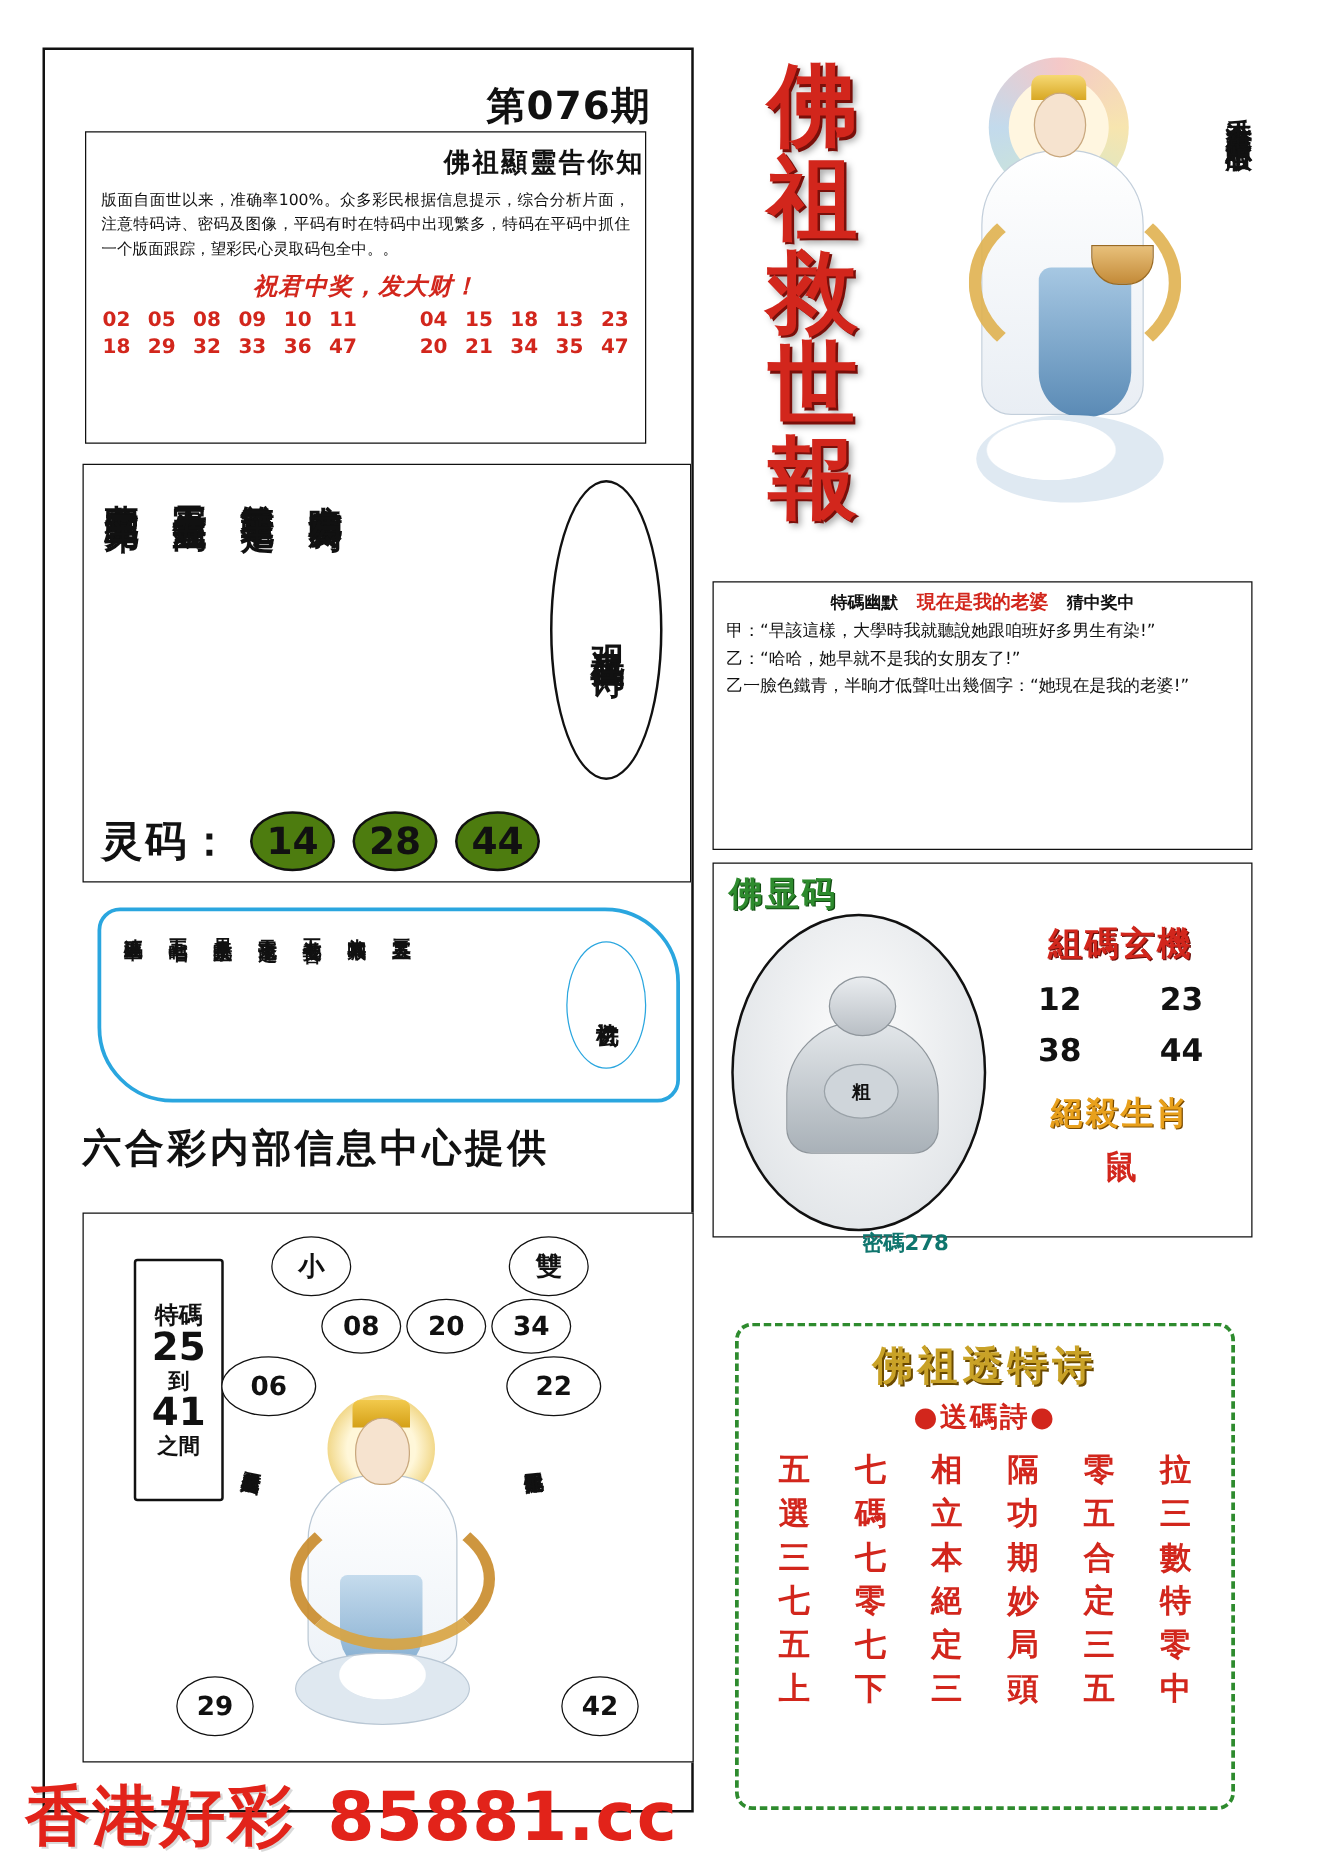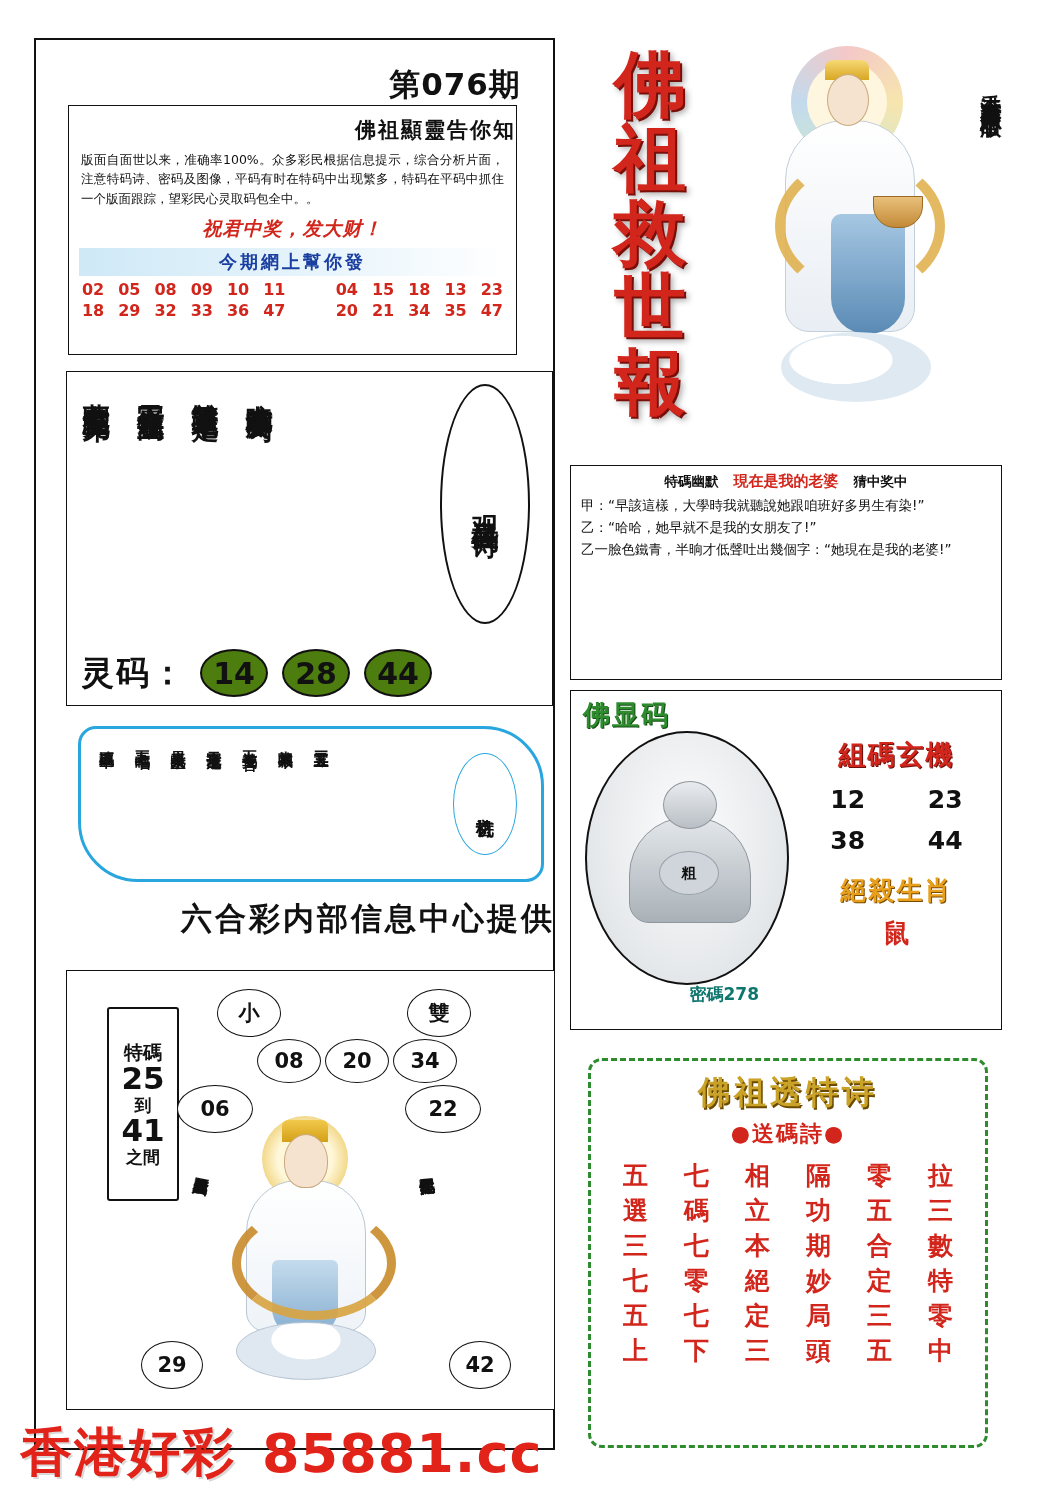--- a/index.html
+++ b/index.html
@@ -99,21 +99,21 @@
   }
   .ribbon .rtitle{
     position:absolute;right:24px;top:24px;width:62px;height:100px;
     border:1px solid #2aa6df;border-radius:50%;
     display:flex;align-items:center;justify-content:center;
   }
   .ribbon .rtitle span{
     writing-mode:vertical-rl;text-orientation:upright;font-size:18px;font-weight:bold;color:#111;
   }
   .centerline{
-    position:absolute;left:66px;top:898px;width:489px;text-align:right;
+    position:absolute;left:66px;top:898px;width:489px;text-align:left;
     font-size:31px;font-weight:bold;color:#111;letter-spacing:3px;
   }
   
   .gbox{
     position:absolute;left:66px;top:970px;width:489px;height:440px;
     border:1px solid #111;box-sizing:border-box;background:#fff;overflow:hidden;
   }
   .tm-badge{
     position:absolute;left:40px;top:36px;width:68px;height:190px;
     border:2px solid #111;background:#fff;border-radius:3px;
@@ -230,21 +230,21 @@
   .joke .jhead{
     display:flex;align-items:center;justify-content:center;gap:15px;
     font-size:13.5px;font-weight:bold;color:#111;margin-bottom:4px;
   }
   .joke .jhead .red{color:#d2261c;font-size:15px;}
   .joke .jbody{
     font-size:13.5px;line-height:1.62;color:#111;text-align:justify;
   }
   
   .zbox{
-    position:absolute;left:570px;top:690px;width:432px;height:340px;
+    position:absolute;left:570px;top:690px;width:432px;height:300px;
     border:1px solid #111;box-sizing:border-box;background:#fff;
   }
   .zhead{
     position:absolute;left:12px;top:6px;font-size:27px;font-weight:bold;color:#2e8b2e;
     text-shadow:1px 1px 0 #134d13;letter-spacing:2px;
   }
   .zoval{
     position:absolute;left:14px;top:40px;width:200px;height:250px;
     border:2px solid #111;border-radius:50%;
     background:radial-gradient(ellipse at 50% 40%,#fdfdfd,#e4e7ea 70%,#cfd4d8);
@@ -325,23 +325,20 @@
 <div class="page">
 
   <div class="frame"></div>
 
   <div class="issue">第076期</div>
 
   <div class="notice">
     <h2>佛祖顯靈告你知</h2>
     <p>版面自面世以来，准确率100%。众多彩民根据信息提示，综合分析片面，注意特码诗、密码及图像，平码有时在特码中出现繁多，特码在平码中抓住一个版面跟踪，望彩民心灵取码包全中。。</p>
     <div class="wish">祝君中奖，发大财！</div>
-    <div class="gradbar">
-      <span>今期網上幫你發</span>
-    </div>
     <div class="numgrid">
       <div>02</div>
       <div>05</div>
       <div>08</div>
       <div>09</div>
       <div>10</div>
       <div>11</div>
       <div class="gap">.</div>
       <div>04</div>
       <div>15</div>

